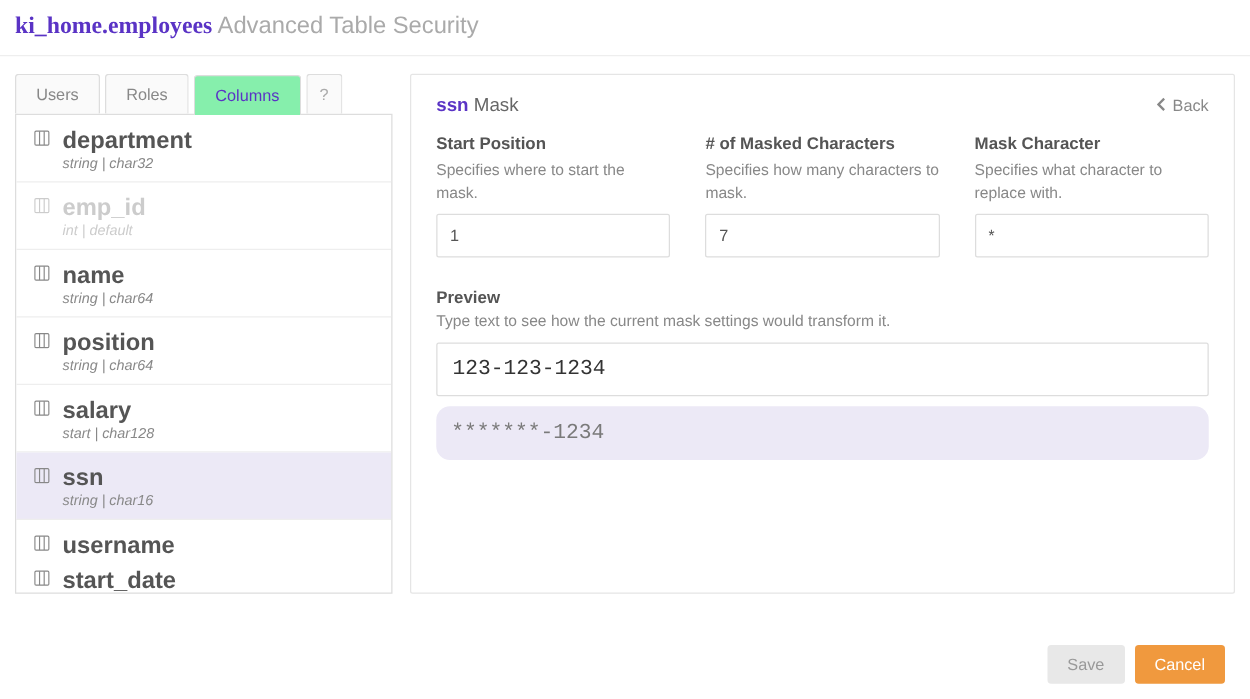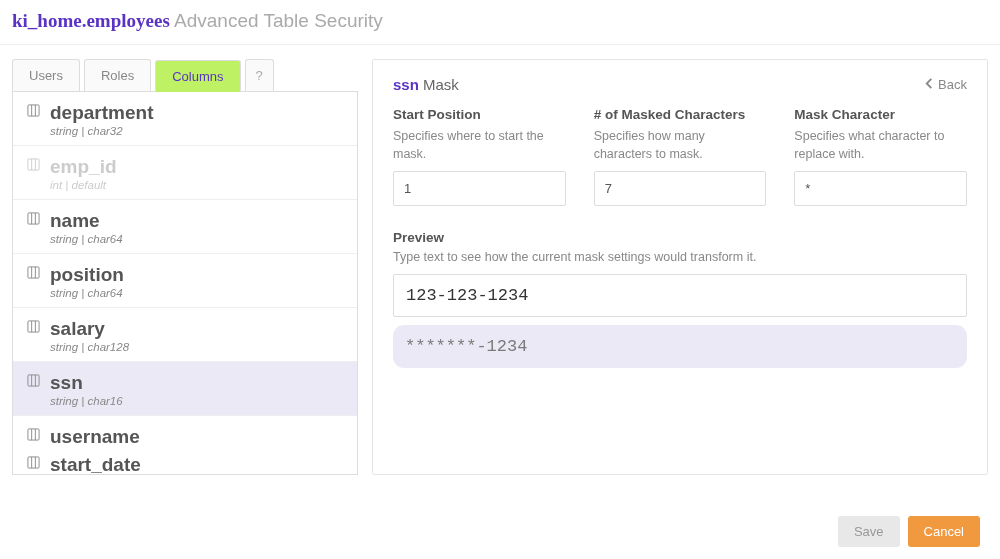--- a/index.html
+++ b/index.html
@@ -28,41 +28,41 @@
     font-family: Liberation Serif, serif;
   }
   .body {
     display: flex;
     padding: 14px 12px 0 12px;
     gap: 14px;
     height: 430px;
   }
   
   .left-panel {
-    width: 346px;
+    width: 302px;
     display: flex;
     flex-direction: column;
   }
   .tabs {
     display: flex;
     gap: 4px;
   }
   .tab {
     flex: 0 0 auto;
     padding: 8px 16px;
     border: 1px solid #ddd;
     border-bottom: none;
     border-radius: 3px 3px 0 0;
     background: #fafafa;
     color: #888;
     font-size: 13px;
     cursor: pointer;
   }
   .tab.active {
-    background: #bef264;
+    background: #86efac;
     color: #5a33c5;
     font-weight: 500;
     position: relative;
     top: 1px;
   }
   .tab.help {
     padding: 8px 10px;
     color: #aaa;
   }
   .column-list {
@@ -297,21 +297,21 @@
           </span>
         </div>
         <div class="column-item">
           <span class="icon"><svg class="col-icon-svg" width="13" height="13" viewBox="0 0 14 14">
               <rect x="1" y="1" width="12" height="12" rx="1"></rect>
               <line x1="5" y1="1" x2="5" y2="13"></line>
               <line x1="9" y1="1" x2="9" y2="13"></line>
             </svg></span>
           <span>
             <div class="col-name">salary</div>
-            <div class="col-meta">string | char128</div>
+            <div class="col-meta">start | char128</div>
           </span>
         </div>
         <div class="column-item selected">
           <span class="icon"><svg class="col-icon-svg" width="13" height="13" viewBox="0 0 14 14">
               <rect x="1" y="1" width="12" height="12" rx="1"></rect>
               <line x1="5" y1="1" x2="5" y2="13"></line>
               <line x1="9" y1="1" x2="9" y2="13"></line>
             </svg></span>
           <span>
             <div class="col-name">ssn</div>

